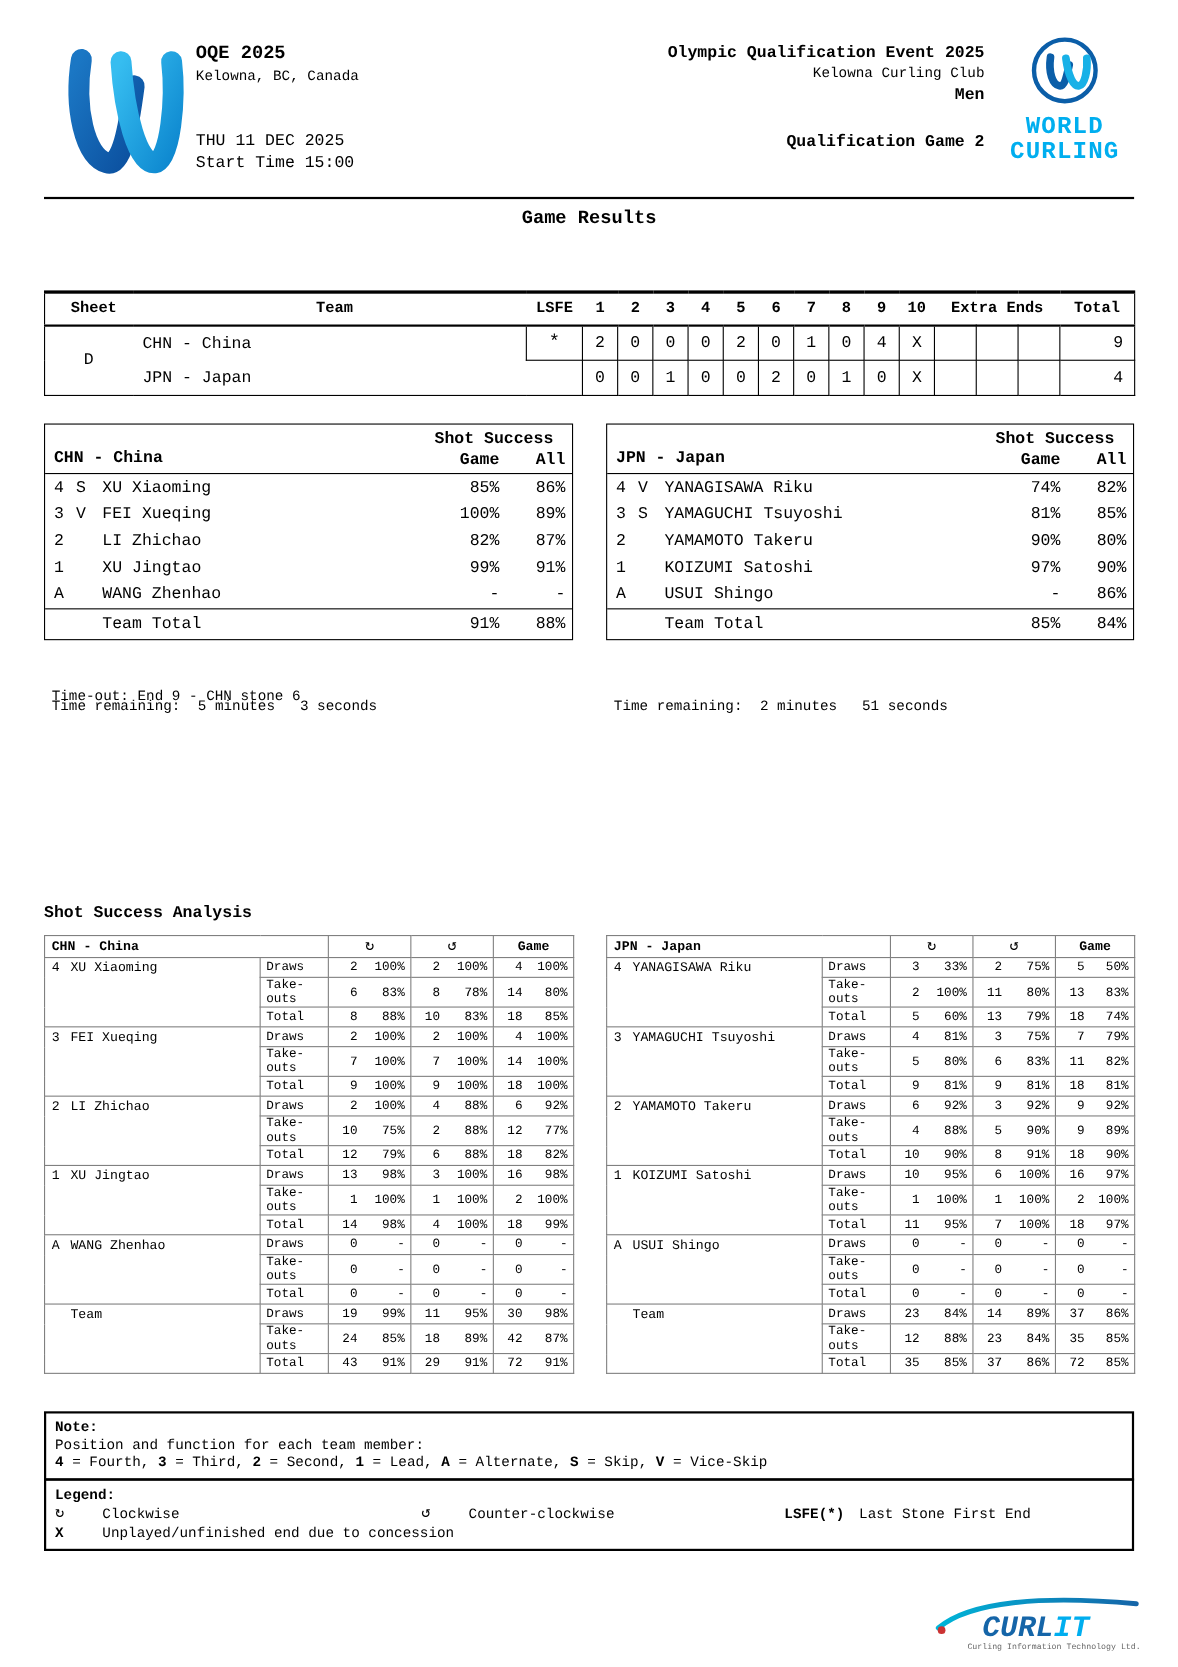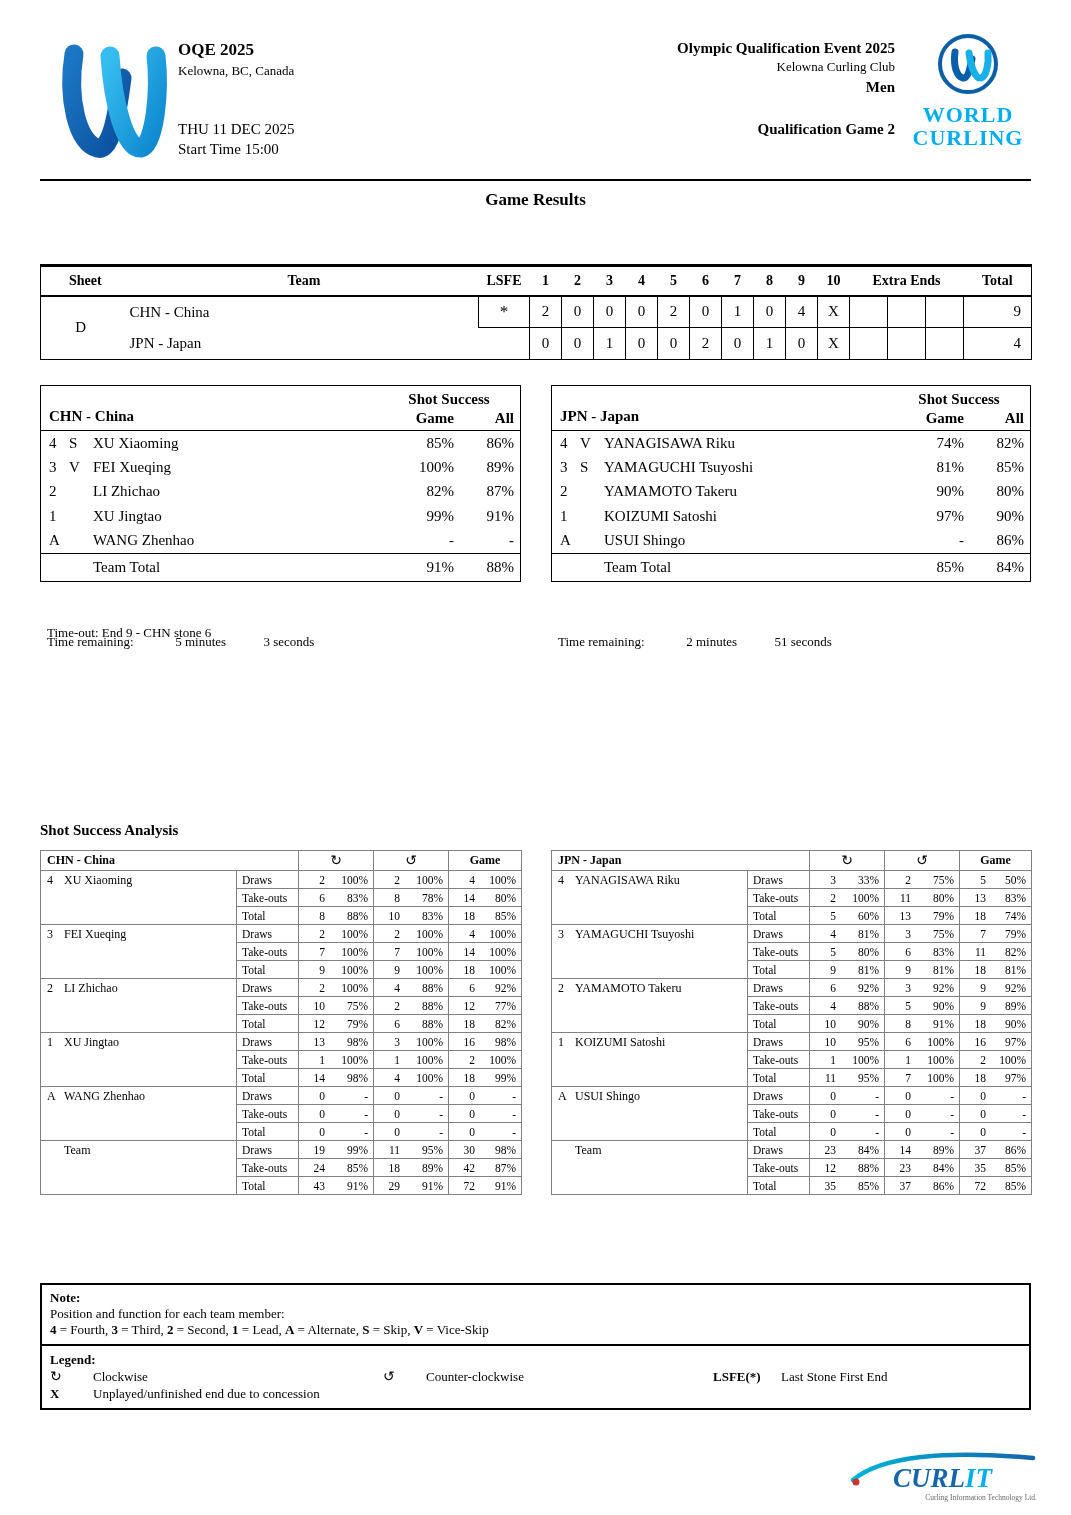--- a/index.html
+++ b/index.html
@@ -1,18 +1,18 @@
 <!DOCTYPE html>
 <html><head>
 <meta charset="utf-8">
 <style>
   * { margin:0; padding:0; box-sizing:border-box; }
   body { background:#fff; }
   .page { position:relative; width:1071px; height:1515px; margin:0 auto; background:#fff;
-          font-family:Liberation Serif, serif; color:#000; overflow:hidden; }
+          font-family:Liberation Mono, monospace; color:#000; overflow:hidden; }
 
   
   .logo-left { position:absolute; left:52px; top:26px; width:118px; height:148px; }
   .hl-block { position:absolute; left:178px; top:40px; }
   .hl-event { font-size:17px; font-weight:bold; }
   .hl-loc { font-size:13px; margin-top:3px; }
   .hl-datetime { position:absolute; left:178px; top:119px; font-size:15px; line-height:20px; }
   .hr-block { position:absolute; right:176px; top:40px; text-align:right; }
   .hr-event { font-size:15px; font-weight:bold; }
   .hr-club { font-size:13px; margin-top:2px; }

